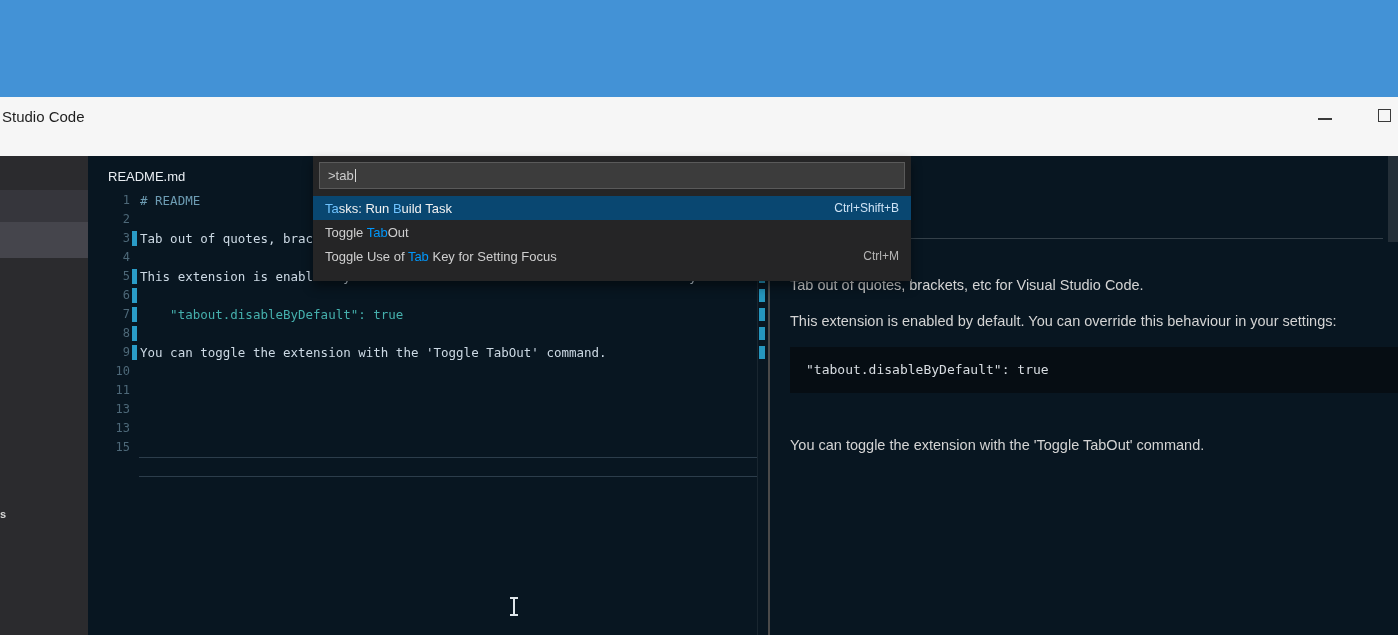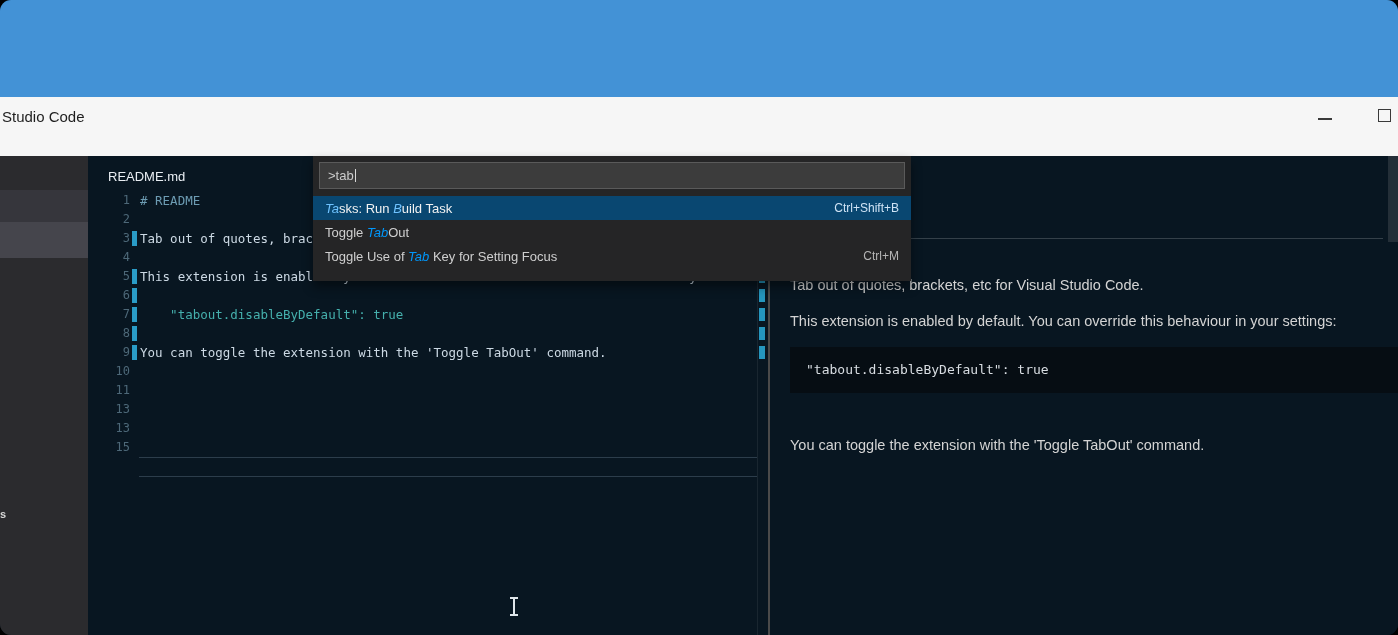--- a/index.html
+++ b/index.html
@@ -1,17 +1,17 @@
 <!DOCTYPE html>
 <html><head>
 <meta charset="utf-8">
 <style>
   html,body{margin:0;padding:0;background:#000;}
   .screen{position:relative;width:1398px;height:635px;overflow:hidden;
-          font-family:"Liberation Sans","DejaVu Sans",sans-serif;background:#081621;border-radius:11px;}
+          font-family:"Liberation Sans","DejaVu Sans",sans-serif;background:#081621;}
 
   
   .banner{position:absolute;left:0;top:0;width:100%;height:97px;background:#4392d6;}
 
   
   .titlebar{position:absolute;left:0;top:97px;width:100%;height:59px;background:#f6f6f6;}
   .win-title{position:absolute;left:2px;top:11px;font-size:15px;color:#1e1e1e;}
   .ctl-min{position:absolute;right:66px;top:21px;width:14px;height:2px;background:#3a3a3a;}
   .ctl-max{position:absolute;right:7px;top:12px;width:11px;height:11px;border:1px solid #3a3a3a;background:transparent;}
 
@@ -53,21 +53,21 @@
   
   .palette{position:absolute;left:313px;top:156px;width:598px;background:#252526;z-index:50;
            box-shadow:0 6px 10px rgba(0,0,0,.45);padding-bottom:13px;box-sizing:border-box;}
   .p-inputwrap{margin:6px;height:27px;background:#3c3c3c;border:1px solid #5a5a5a;box-sizing:border-box;}
   .p-query{display:block;line-height:25px;padding-left:8px;font-size:13px;color:#cccccc;}
   .caret{display:inline-block;width:1px;height:13px;background:#d8d8d8;vertical-align:-2px;margin-left:1px;}
   .p-items{margin-top:7px;}
   .pitem{display:flex;justify-content:space-between;align-items:center;height:24px;padding:0 12px;
          font-size:13px;color:#cfcfcf;cursor:pointer;}
   .pitem.selected{background:#094771;color:#f2f2f2;}
-  .pitem .hl{color:#0097fb;font-style:italic;}
+  .pitem .hl{color:#0097fb;}
   .pitem.selected .hl{color:#6fc3ff;}
   .pkb{font-size:12px;color:#b5b5b5;}
   .pitem.selected .pkb{color:#cfe3f5;}
 
   
   .ibeam{position:absolute;left:513px;top:598px;width:2px;height:17px;background:#dfe6ea;z-index:60;}
   .ibeam::before,.ibeam::after{content:"";position:absolute;left:-3px;width:8px;height:2px;background:#dfe6ea;}
   .ibeam::before{top:-1px;}
   .ibeam::after{bottom:-1px;}
 </style>

